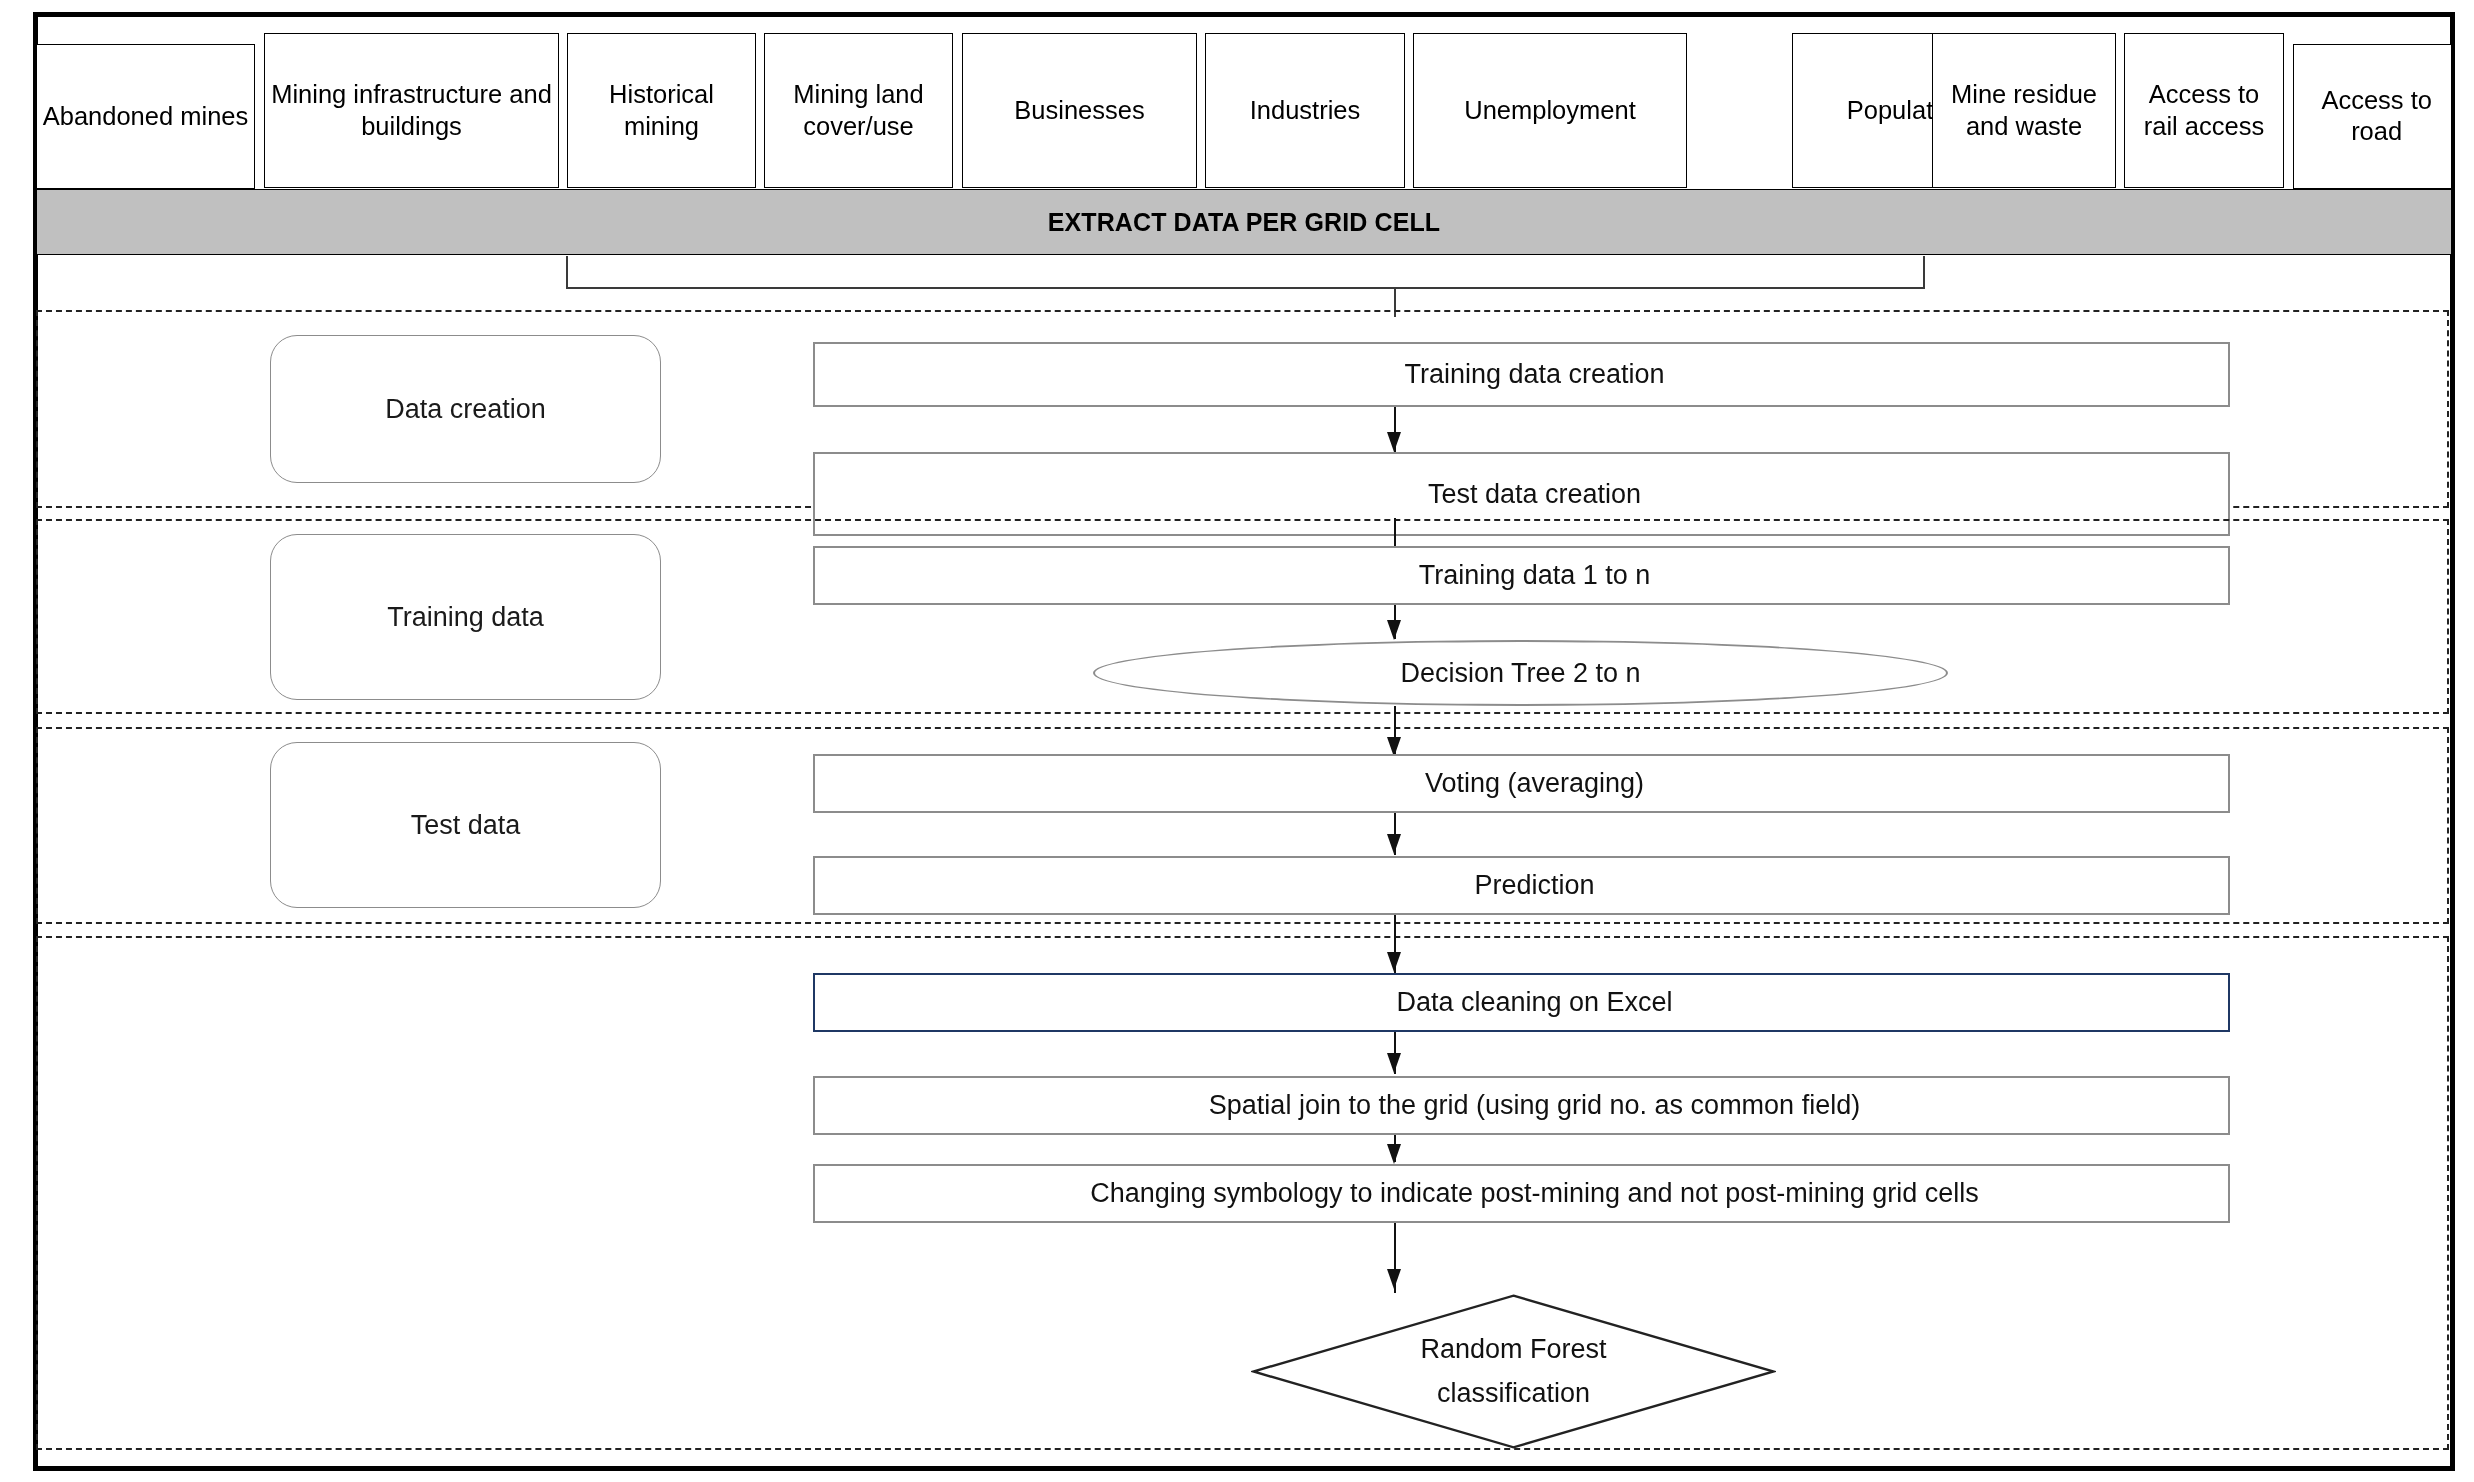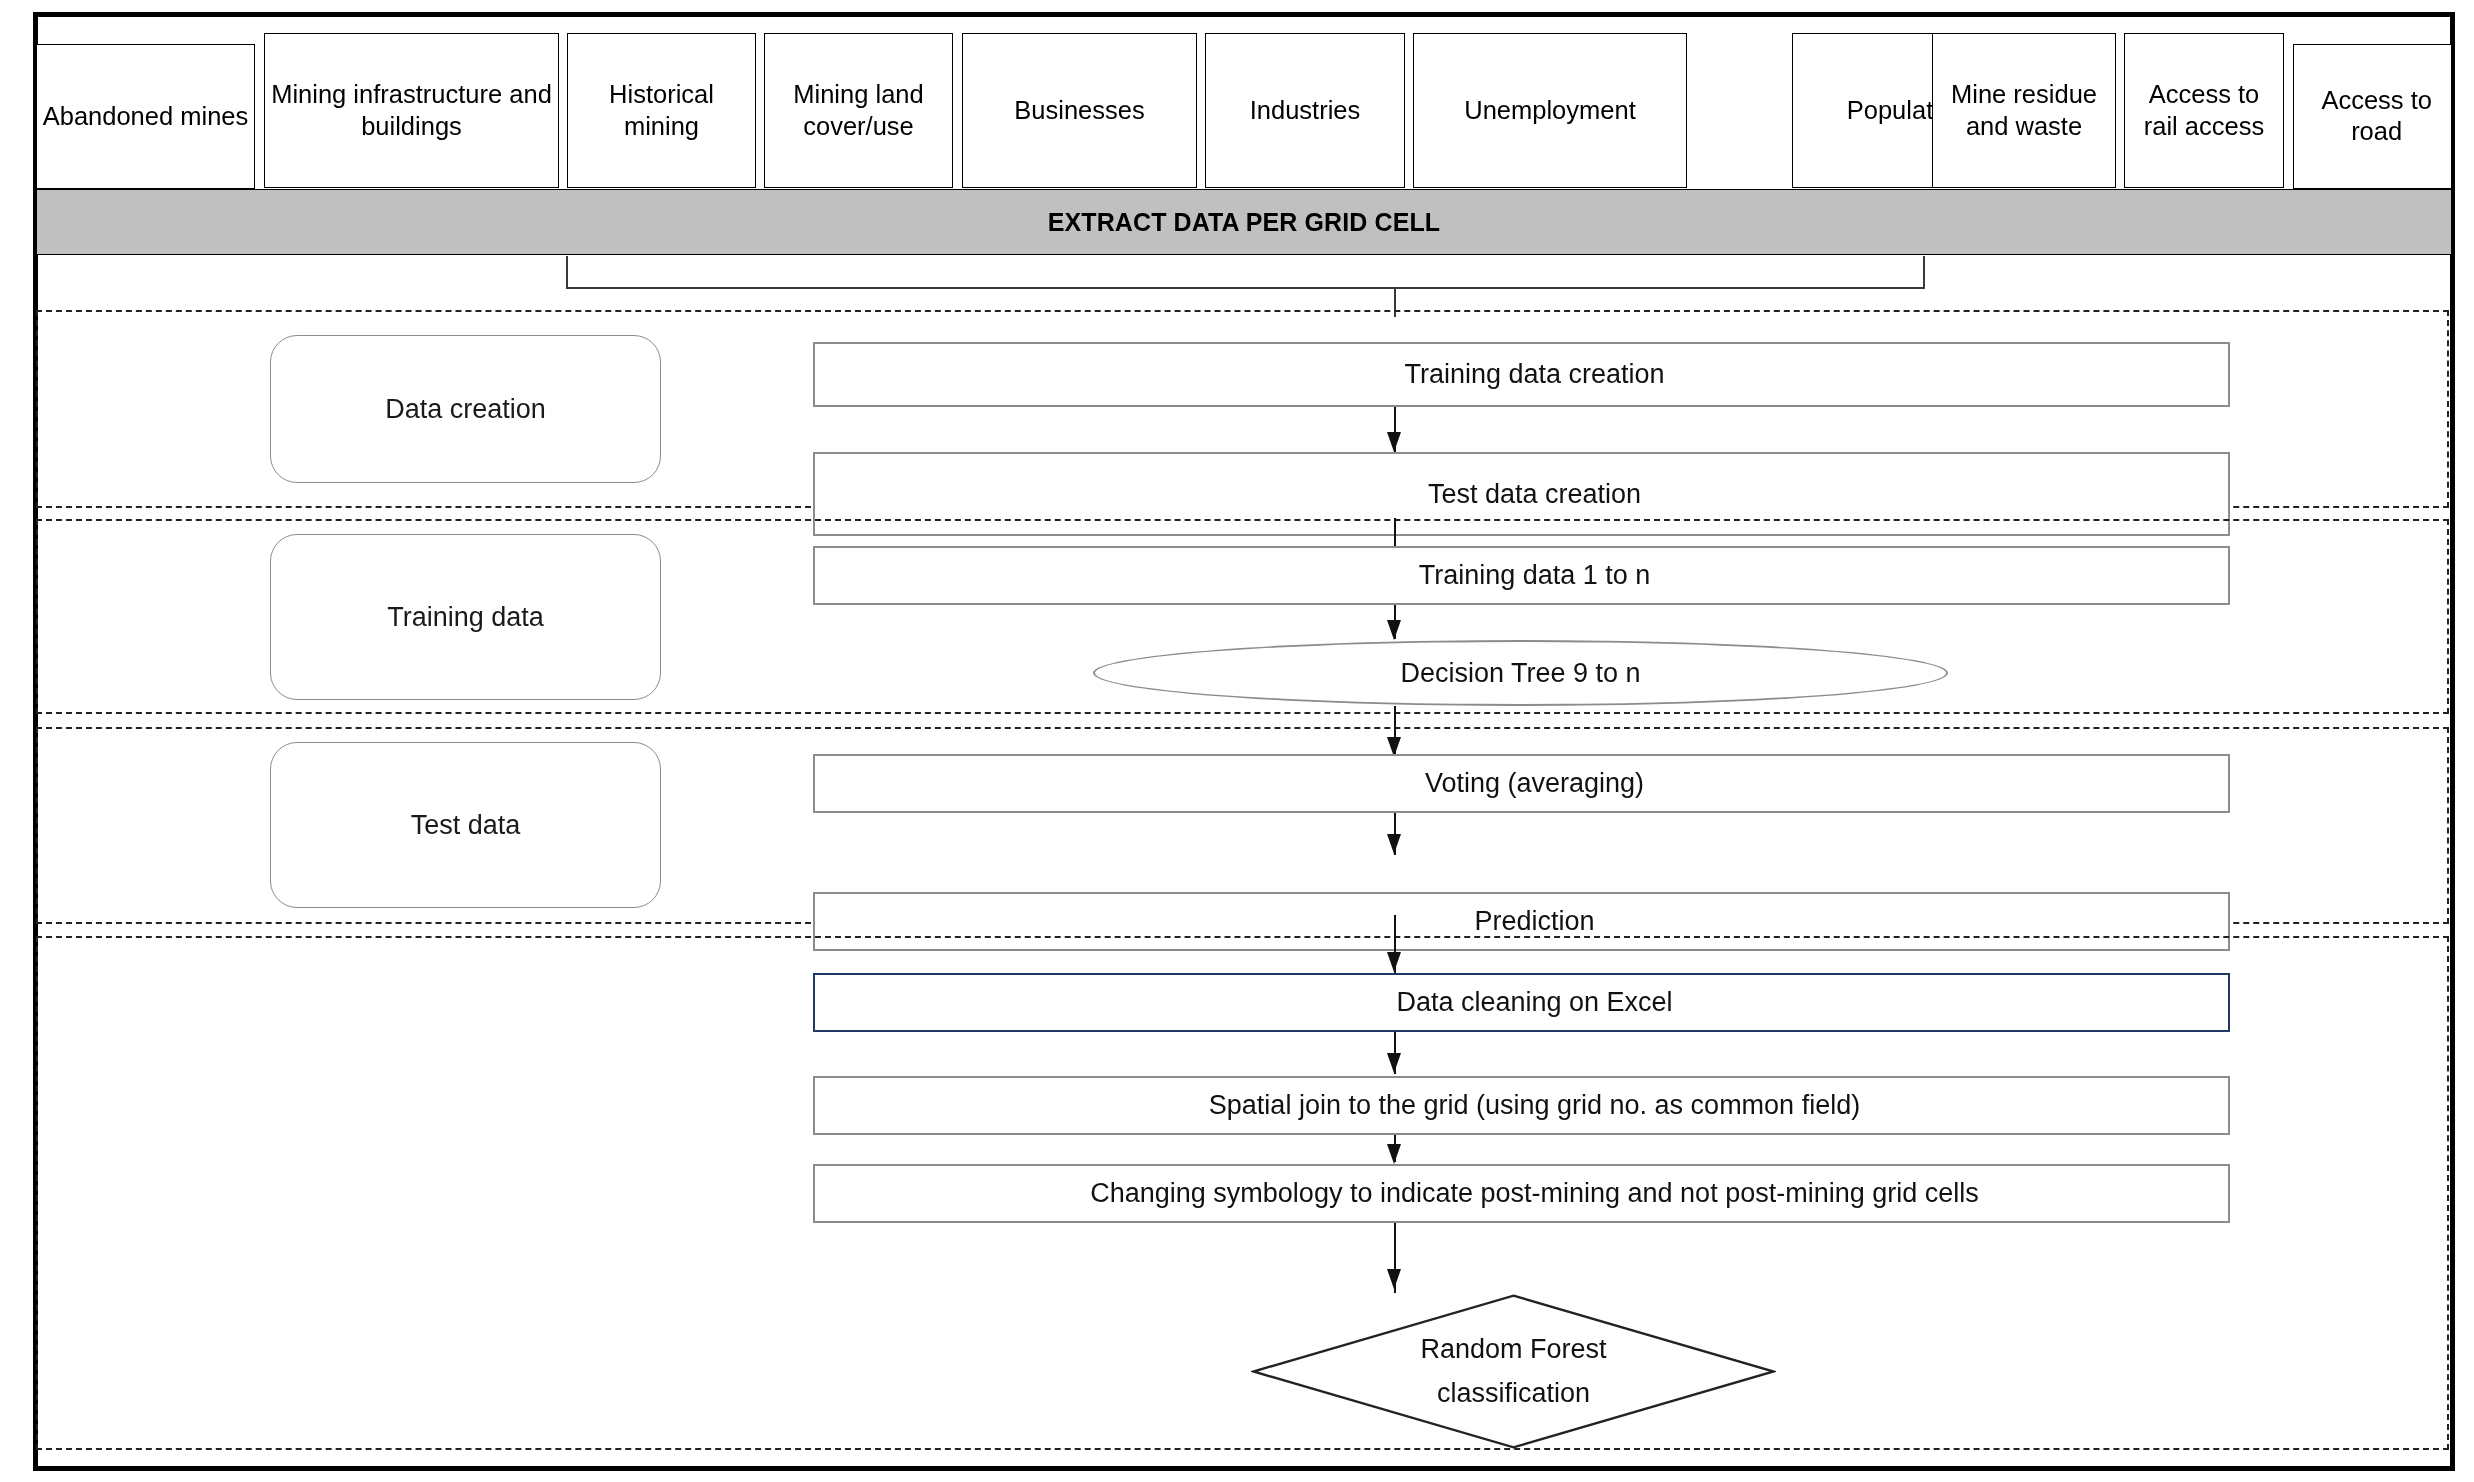--- a/index.html
+++ b/index.html
@@ -148,40 +148,40 @@
   <div class="conn" style="left:1394px;top:518px;height:28.5px;"></div>
 
   <div class="proc" style="left:813px;top:546px;width:1417px;height:59px;">
     <span>Training data 1 to n</span>
   </div>
 
   <div class="conn" style="left:1394px;top:605px;height:34px;"></div>
   <div class="arrowhead" style="left:1387px;top:620px;"></div>
 
   <div class="ellipse" style="left:1093px;top:640px;width:855px;height:66px;">
-    <span>Decision Tree 9 to n</span>
+    <span>Decision Tree 2 to n</span>
   </div>
 
   <div class="section" style="top:727px;height:197px;"></div>
 
   <div class="stage-box" style="left:242px;top:742px;width:391px;height:166px;">
     <span>Test data</span>
   </div>
 
   <div class="conn" style="left:1394px;top:706px;height:51px;"></div>
   <div class="arrowhead" style="left:1387px;top:737px;"></div>
 
   <div class="proc" style="left:813px;top:754px;width:1417px;height:59px;">
     <span>Voting (averaging)</span>
   </div>
 
   <div class="conn" style="left:1394px;top:813px;height:42px;"></div>
   <div class="arrowhead" style="left:1387px;top:834px;"></div>
 
-  <div class="proc" style="left:813px;top:856px;width:1417px;height:59px;margin-top:36px;">
+  <div class="proc" style="left:813px;top:856px;width:1417px;height:59px;">
     <span>Prediction</span>
   </div>
 
   <div class="section" style="top:936px;height:514px;"></div>
 
 
   <div class="conn" style="left:1394px;top:915px;height:59px;"></div>
   <div class="arrowhead" style="left:1387px;top:952px;"></div>
 
   <div class="proc accent" style="left:813px;top:973px;width:1417px;height:59px;">

